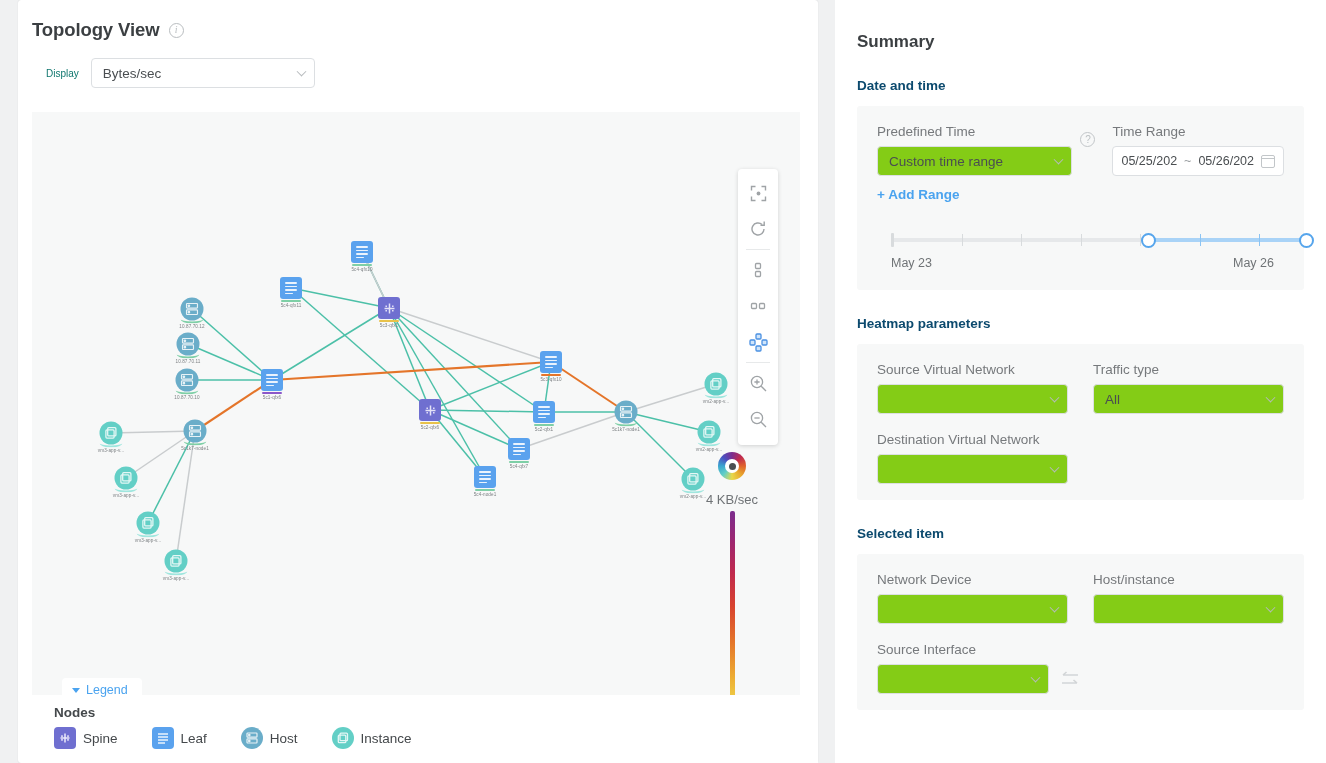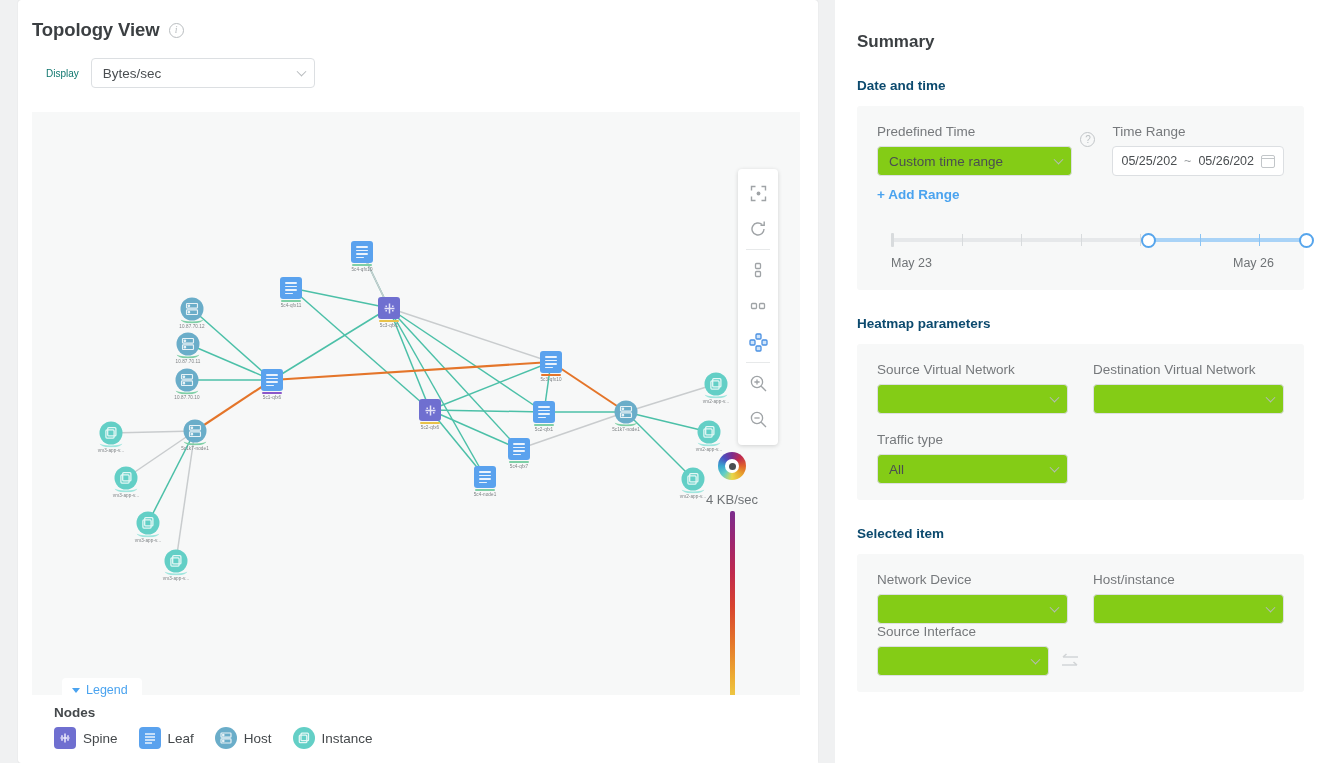--- a/index.html
+++ b/index.html
@@ -94,21 +94,21 @@
 
   
   .legend { position: absolute; left: 14px; bottom: 0; width: 786px; }
   .legend-tab { display: inline-flex; align-items: center; gap: 6px; background: #fff;
     padding: 5px 14px 4px 10px; border-radius: 4px 4px 0 0; margin-left: 30px; }
   .legend-caret { width: 0; height: 0; border-left: 4.5px solid transparent; border-right: 4.5px solid transparent;
     border-top: 5px solid #4aa3ef; }
   .legend-tab-label { font-size: 12.5px; color: #4aa3ef; }
   .legend-body { background: #fff; padding: 4px 0 14px 22px; }
   .legend-heading { font-size: 13.5px; font-weight: bold; color: #44484b; margin-bottom: 7px; }
-  .legend-items { display: flex; align-items: flex-start; gap: 21px; }
+  .legend-items { display: flex; align-items: flex-start; gap: 34px; }
   .legend-item { display: flex; align-items: center; gap: 7px; }
   .legend-item span.lbl { font-size: 13.5px; color: #44484b; }
   .lg-ico { width: 22px; height: 22px; position: relative; flex: 0 0 auto; }
   .lg-sq { border-radius: 4px; }
 
   
   .right-panel {
     position: absolute; left: 835px; top: 0; width: 491px; height: 763px;
     background: #ffffff;
   }
@@ -617,30 +617,30 @@
     <div class="rp-box">
       <div class="grid2">
         <div>
           <div class="fld-label">Source Virtual Network</div>
           <div class="sel">
             <span></span>
             <i class="chev"></i>
           </div>
         </div>
         <div>
+          <div class="fld-label">Traffic type</div>
+          <div class="sel">
+            <span>All</span>
+            <i class="chev"></i>
+          </div>
+        </div>
+        <div>
           <div class="fld-label">Destination Virtual Network</div>
           <div class="sel">
             <span></span>
-            <i class="chev"></i>
-          </div>
-        </div>
-        <div>
-          <div class="fld-label">Traffic type</div>
-          <div class="sel">
-            <span>All</span>
             <i class="chev"></i>
           </div>
         </div>
       </div>
     </div>
 
     <div class="rp-section-label">Selected item</div>
     <div class="rp-box">
       <div class="grid2">
         <div>
@@ -651,21 +651,21 @@
           </div>
         </div>
         <div>
           <div class="fld-label">Host/instance</div>
           <div class="sel">
             <span></span>
             <i class="chev"></i>
           </div>
         </div>
       </div>
-      <div class="row2" style="">
+      <div class="row2" style="margin-top:18px">
         <div style="width:172px">
           <div class="fld-label">Source Interface</div>
           <div class="sel">
             <span></span>
             <i class="chev"></i>
           </div>
         </div>
         <div class="swap-ico">
           <svg width="22" height="18" viewBox="0 0 22 18" fill="none" stroke="#d2d5d7" stroke-width="1.6">
             <path d="M19 5H4M4 5l3.5-3M3 13h15M18 13l-3.5-3"></path>

